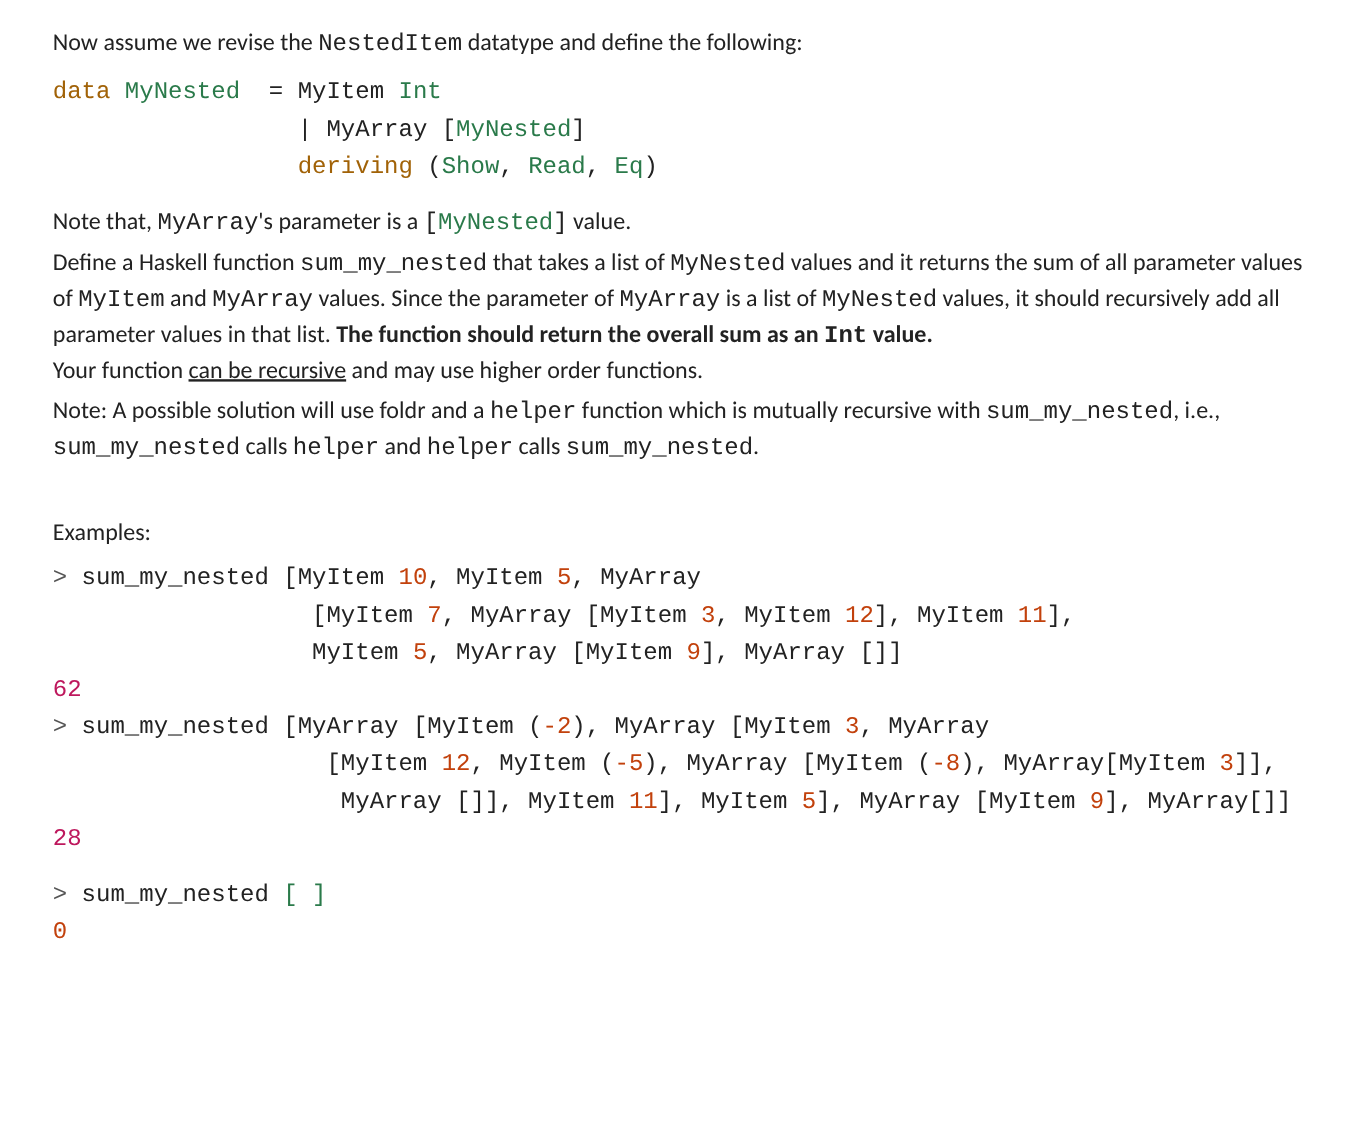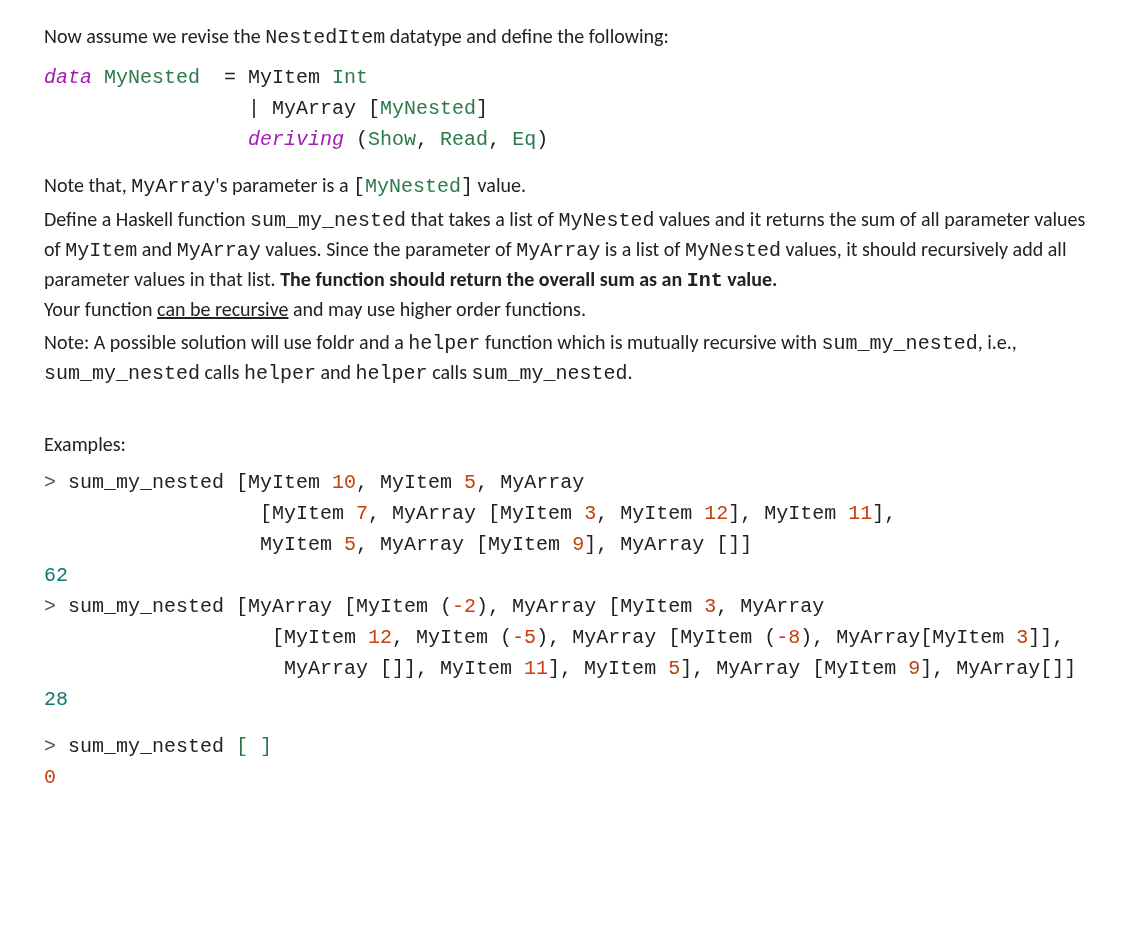--- a/index.html
+++ b/index.html
@@ -12,24 +12,24 @@
     font-size: 20px;
     color: #222222;
     padding: 18px 44px 40px 44px;
     line-height: 1.45;
     width: 1135px;
     box-sizing: border-box;
   }
   .mono {
     font-family: Consolas, "Courier New", monospace;
   }
-  .kw { color: #a21caf; font-style: italic; } 
+  .kw { color: #a16207; } 
   .ty { color: #2a7a4a; } 
   .num { color: #c2410c; } 
-  .res { color: #0f766e; } 
+  .res { color: #be185d; } 
   .prompt { color: #555555; }
   .para { margin: 4px 0; }
   .codeblock {
     font-family: Consolas, "Courier New", monospace;
     white-space: pre;
     font-size: 20px;
     line-height: 1.55;
     margin: 10px 0 16px 0;
   }
   .underline { text-decoration: underline; text-align: right; }

